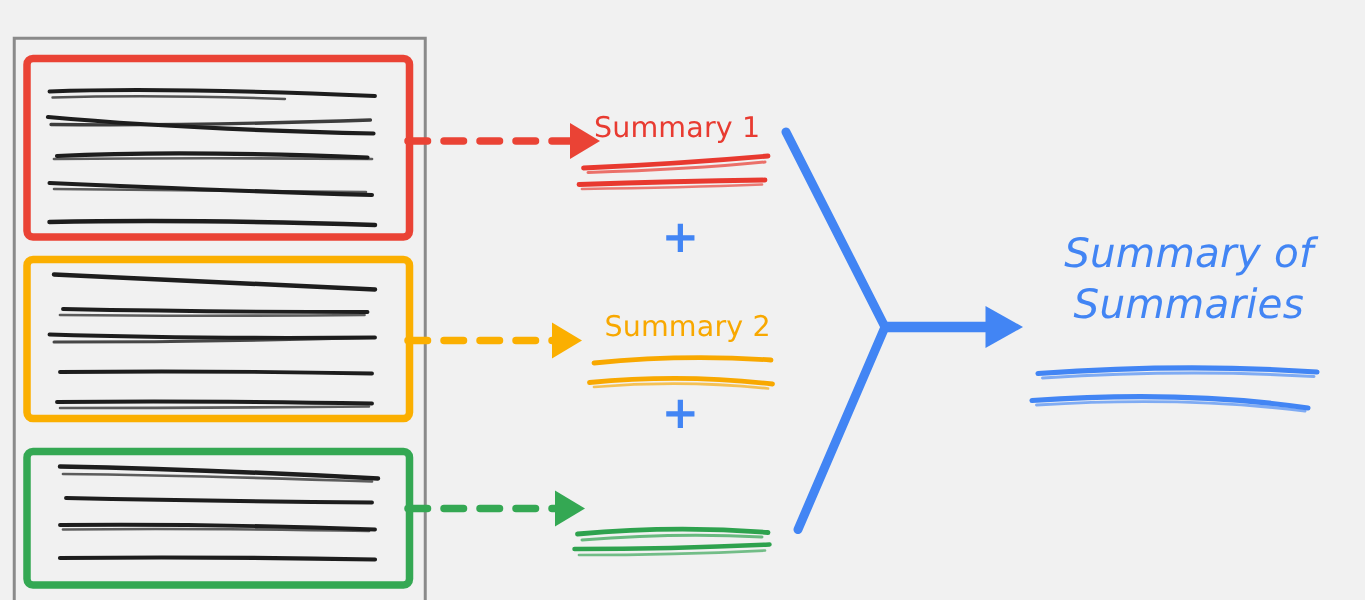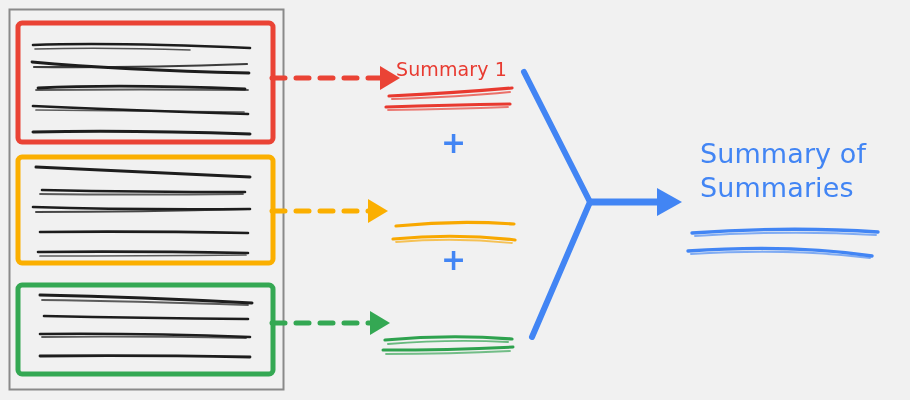--- a/index.html
+++ b/index.html
@@ -11,20 +11,21 @@
     width: 910px;
     height: 400px;
     overflow: hidden;
     font-family: "DejaVu Sans", "Liberation Sans", sans-serif;
   }
   #diagram-root {
     position: relative;
     width: 910px;
     height: 344px;
     background: #f1f1f1;
+    margin-top: 16px;
   }
   #diagram-svg {
     position: absolute;
     left: 0;
     top: 0;
     width: 910px;
     height: 400px;
     display: block;
   }
   .label-text {
@@ -37,25 +38,26 @@
     font-size: 19px;
     line-height: 22px;
   }
   #summary-1-label { left: 396px; top: 58px; color: #e83b31; }
   #summary-2-label { left: 403px; top: 191px; color: #f8a800; }
   #summary-3-label { left: 396px; top: 302px; color: #2ea24e; }
   #final-label {
     left: 700px;
     top: 137px;
     width: 185px;
-    text-align: left;
+    text-align: center;
     font-size: 27px;
     line-height: 34px;
     color: #4285f4;
     white-space: normal;
+    font-style: italic;
   }
 </style>
 </head>
 <body>
 
 <div id="diagram-root">
 
   <svg id="diagram-svg" viewBox="0 0 910 400" xmlns="http://www.w3.org/2000/svg">
 
     <rect x="9.5" y="9.5" width="274" height="380" fill="none" stroke="#8a8a8a" stroke-width="2"></rect>
@@ -147,19 +149,20 @@
       <path d="M692 233 Q 790 226 878 232" stroke-width="3.4"></path>
       <path d="M695 236 Q 790 230 876 235" stroke-width="2" opacity="0.65"></path>
       <path d="M688 251 Q 790 244 872 256" stroke-width="3.4"></path>
       <path d="M691 254 Q 790 248 870 258" stroke-width="2" opacity="0.65"></path>
     </g>
 
   </svg>
 
   <div class="label-text summary-label" id="summary-1-label">Summary 1</div>
 
+  <div class="label-text summary-label" id="summary-2-label">Summary 2</div>
 
 
   <div class="label-text" id="final-label">Summary of Summaries</div>
 
 <div style="position: absolute; font-size: 30px; font-weight: 700; font-family: &quot;DejaVu Sans&quot;, &quot;Liberation Sans&quot;, sans-serif; left: 441px; top: 128px; color: rgb(66, 133, 244); line-height: 1;">+</div>
     <div style="position: absolute; font-size: 30px; font-weight: 700; font-family: &quot;DejaVu Sans&quot;, &quot;Liberation Sans&quot;, sans-serif; left: 441px; top: 245px; color: rgb(66, 133, 244); line-height: 1;">+</div>
   </div>
 
 </body></html>

